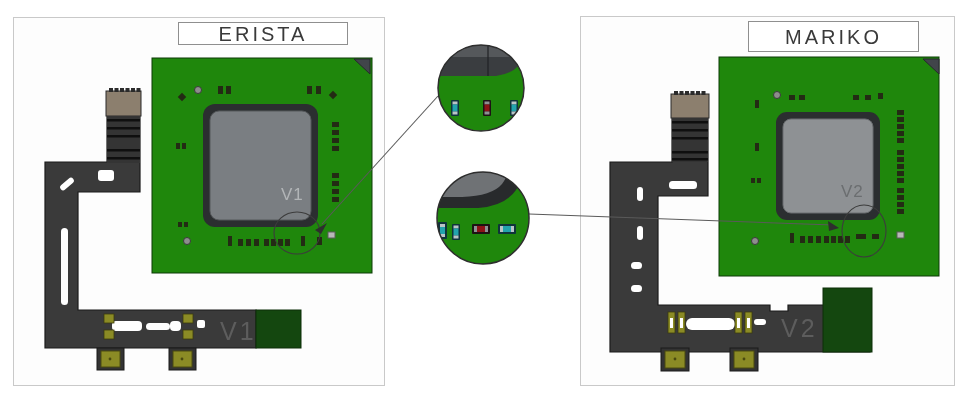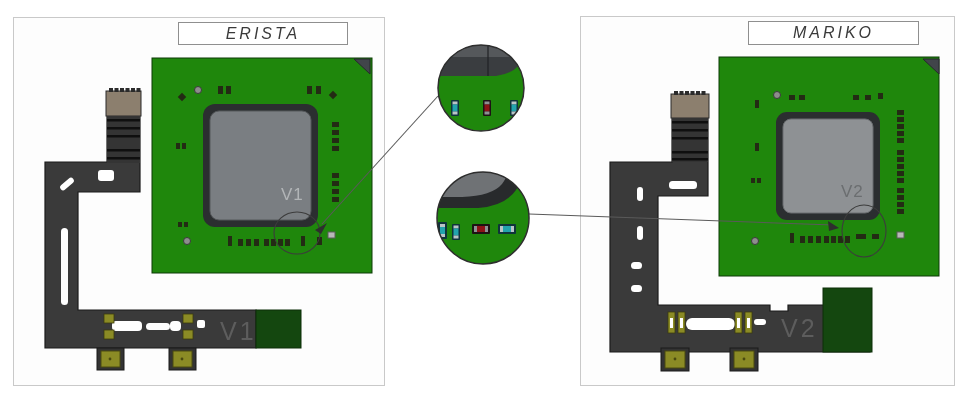--- a/index.html
+++ b/index.html
@@ -11,23 +11,23 @@
     position:absolute;background:#fdfdfd;border:1px solid #c9c9c9;box-sizing:border-box;
   }
   #panel-erista{left:13px;top:17px;width:372px;height:369px;}
   #panel-mariko{left:580px;top:16px;width:375px;height:370px;}
   .art{position:absolute;left:0;top:0;pointer-events:none;}
   .title-box{
     position:absolute;background:#ffffff;border:1px solid #8f8f8f;box-sizing:border-box;
     display:flex;align-items:center;justify-content:center;z-index:5;
   }
   #title-erista{left:178px;top:22px;width:170px;height:23px;}
-  #title-mariko{left:748px;top:21px;width:171px;height:24px;}
+  #title-mariko{left:748px;top:21px;width:171px;height:31px;}
   .title-text{
-    font-size:16px;letter-spacing:3px;color:#3a3a3a;font-weight:400;line-height:1;font-style:italic;
+    font-size:20px;letter-spacing:3px;color:#3a3a3a;font-weight:400;line-height:1;
   }
   .chip-label{
     position:absolute;font-size:17px;letter-spacing:1px;z-index:6;line-height:1;
   }
   #chip-label-v1{left:281px;top:186px;color:#b2b5b7;}
   #chip-label-v2{left:841px;top:183px;color:#6b6e70;}
   .cable-label{
     position:absolute;font-size:25px;letter-spacing:3px;z-index:6;line-height:1;color:#5d5d5d;
   }
   #cable-label-v1{left:220px;top:319px;}

